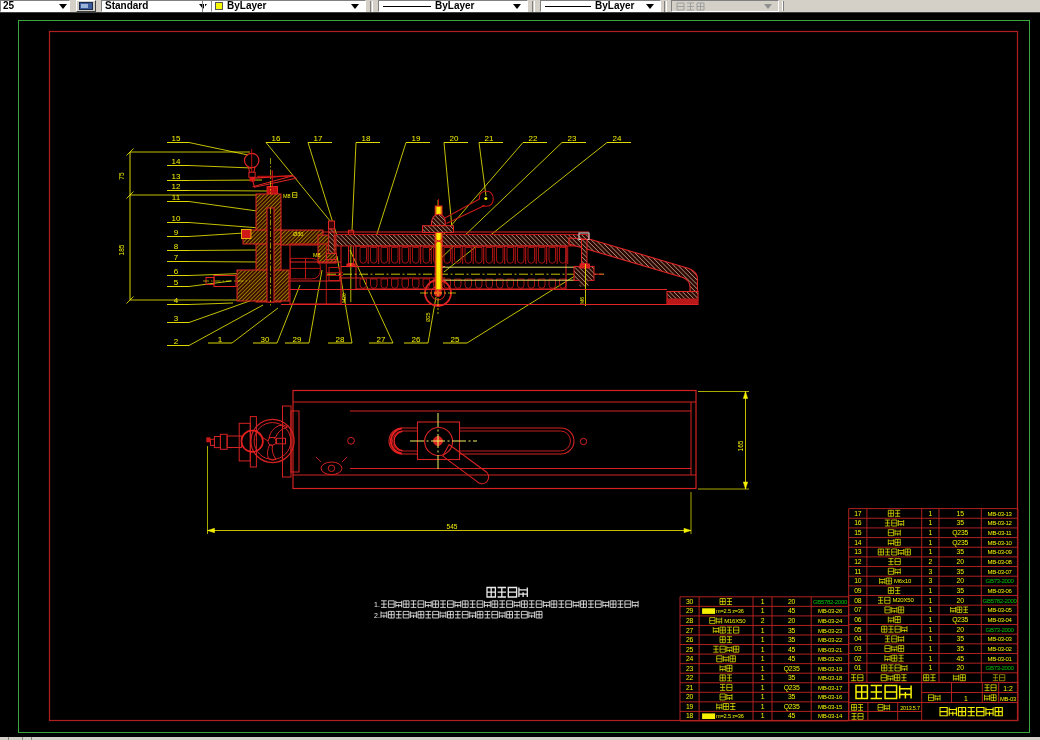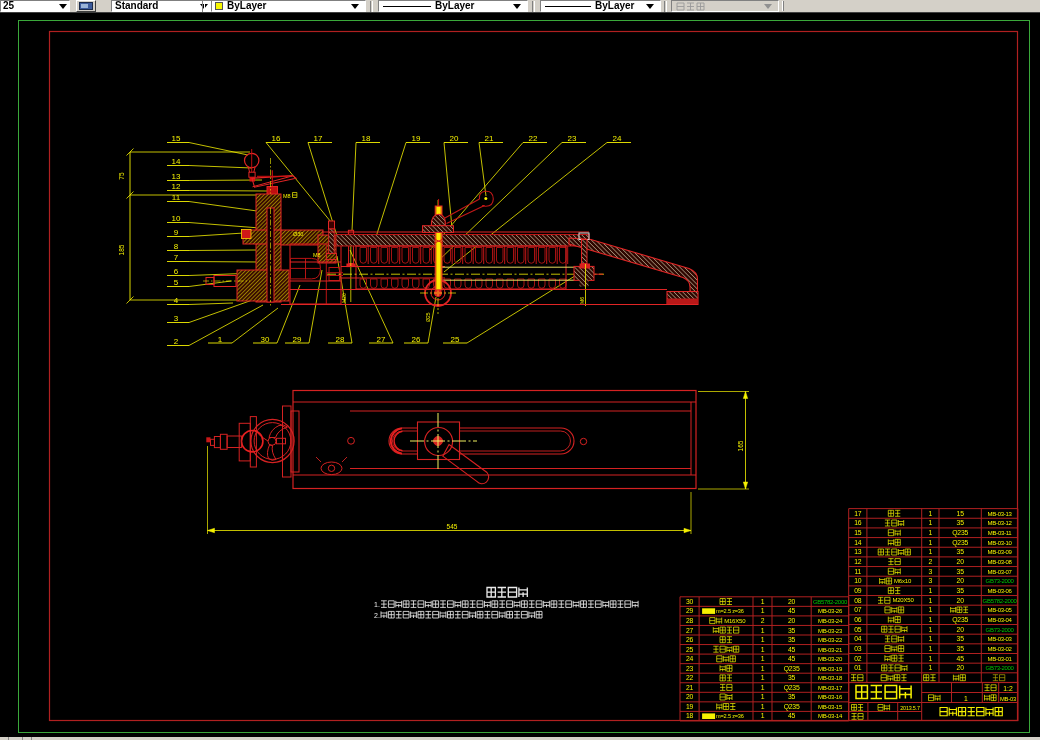--- a/index.html
+++ b/index.html
@@ -562,21 +562,21 @@
 </svg>
 <div class="tb">
   <div class="combo" style="left:0;width:70px">
       <span style="position:absolute;left:2px;top:-1px">25</span>
       <span class="ar" style="right:2px"></span>
     </div>
   <div style="position:absolute;left:76px;top:0;width:20px;height:12px;background:#d4d0c8;border:1px solid;border-color:#fff #404040 #404040 #fff">
       <div style="position:absolute;left:2px;top:1px;width:14px;height:8px;background:#3b5a9b;border:1px solid #1a2a4a"></div>
       <div style="position:absolute;left:4px;top:3px;width:7px;height:4px;background:#9ab4d8"></div>
     </div>
-  <div class="combo" style="left:111px;width:104px">
+  <div class="combo" style="left:101px;width:113px">
       <span style="position:absolute;left:3px;top:-1px">Standard</span>
       <span class="ar"></span>
     </div>
   <div class="sep" style="left:202px"></div>
   <div class="combo" style="left:211px;width:155px">
       <span style="position:absolute;left:3px;top:1px;width:8px;height:8px;background:#f7f700;border:1px solid #555"></span>
       <span style="position:absolute;left:15px;top:-1px">ByLayer</span>
       <span class="ar"></span>
     </div>
   <div class="sep" style="left:370px"></div>

